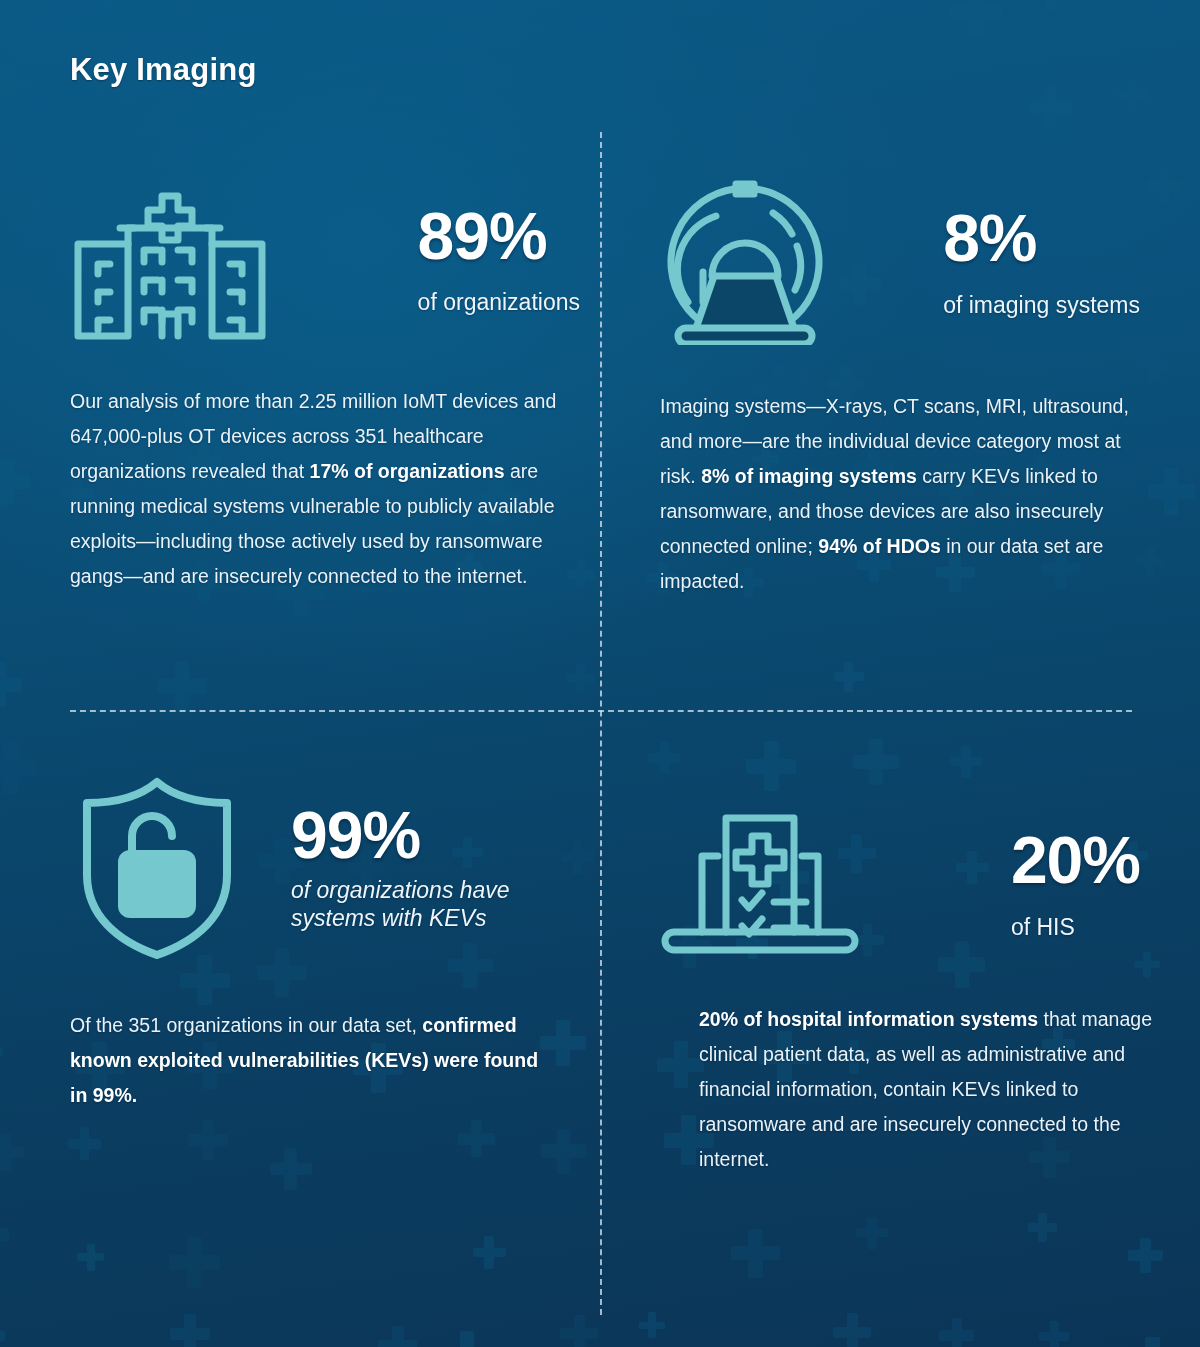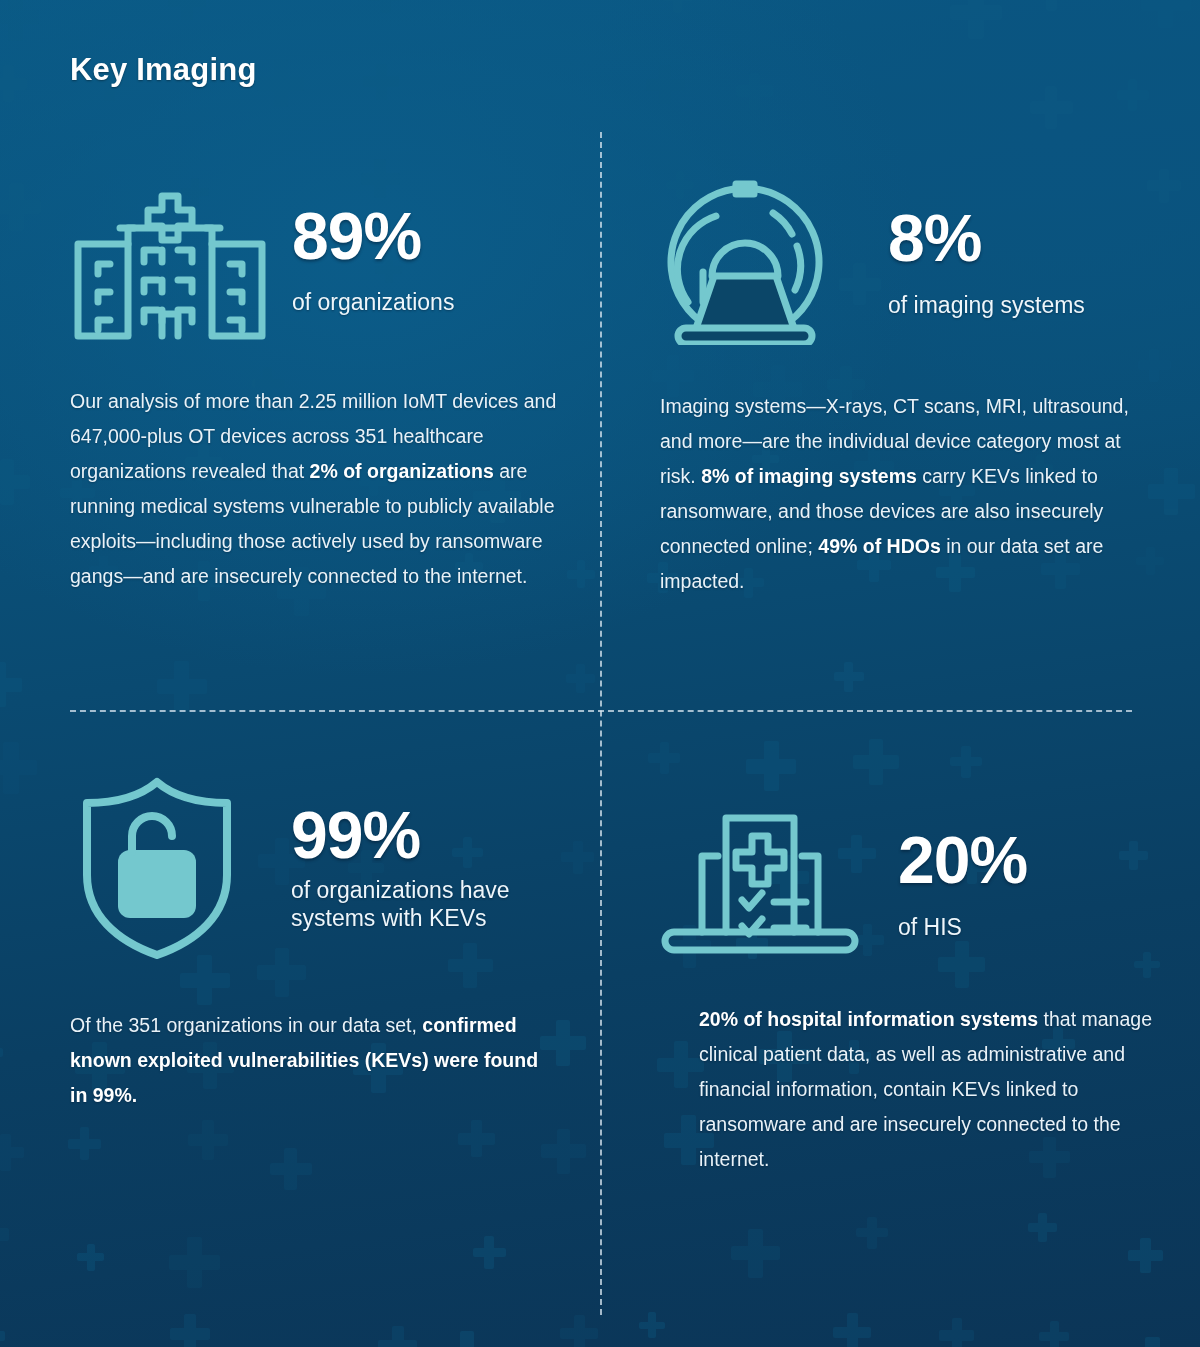--- a/index.html
+++ b/index.html
@@ -45,21 +45,21 @@
     position:absolute; left:70px; top:710px; width:1062px;
     border-top:2px dashed rgba(216,230,240,.75);
   }
 
   .quadrant{ position:absolute; }
   #q1{ left:70px;  top:180px; width:510px; }
   #q2{ left:660px; top:180px; width:480px; }
   #q3{ left:70px;  top:775px; width:510px; }
   #q4{ left:660px; top:804px; width:480px; }
 
-  .stat-row{ display:flex; align-items:center; }
+  .stat-row{ display:flex; align-items:center;justify-content:space-between; }
   .icon-box{ flex:0 0 auto; display:flex; align-items:center; justify-content:center; }
   .stat-text{ padding-left:26px; }
   .stat-number{
     font-size:66px; font-weight:bold; color:#ffffff;
     line-height:.98; letter-spacing:-1px;
     text-shadow:0 2px 3px rgba(0,20,40,.45);
   }
   .stat-label{
     font-size:23px; color:#eef6fb; margin-top:20px; line-height:1.22;
     text-shadow:0 1px 2px rgba(0,20,40,.40);
@@ -73,21 +73,21 @@
   #q1 .body-text{ margin-top:44px; width:505px; }
   #q2 .body-text{ margin-top:44px; width:480px; }
   #q3 .body-text{ margin-top:48px; width:470px; }
   #q4 .body-text{ margin-top:38px; width:478px;margin-left:39px; }
 
   #q1 .stat-text{ padding-left:22px; }
   #q3 .stat-text{ padding-left:46px; }
   #q4 .stat-text{ padding-left:38px; }
   #q2 .stat-text{ padding-left:58px; }
   #q4 .stat-number, #q2 .stat-number{ line-height:1; }
-  #q3 .stat-label{ margin-top:8px; }
+  #q3 .stat-label{ margin-top:8px;font-style:italic; }
 </style>
 </head>
 <body>
 
 <div id="page">
 
   <div id="bg-gradient"></div>
   <div id="bg-pattern">
       <div class="cross" style="left: -8.02021px; top: -6.14083px; width: 47px; height: 47px; opacity: 0.24;"></div>
       <div class="cross" style="left: 168.051px; top: -18.0138px; width: 38px; height: 38px; opacity: 0.46;"></div>
@@ -227,21 +227,21 @@
             <path d="M172 94V84h-12M172 122v-10h-12M172 150v-10h-12"></path>
           </g>
         </svg>
       </div>
       <div class="stat-text">
         <div class="stat-number">89%</div>
         <div class="stat-label">of organizations</div>
       </div>
     </div>
     <p class="body-text">
-      <span>Our analysis of more than 2.25 million IoMT devices and 647,000-plus OT devices across 351 healthcare organizations revealed that </span><b>2% of organizations</b><span> are running medical systems vulnerable to publicly available exploits—including those actively used by ransomware gangs—and are insecurely connected to the internet.</span>
+      <span>Our analysis of more than 2.25 million IoMT devices and 647,000-plus OT devices across 351 healthcare organizations revealed that </span><b>17% of organizations</b><span> are running medical systems vulnerable to publicly available exploits—including those actively used by ransomware gangs—and are insecurely connected to the internet.</span>
     </p>
   </div>
 
   <div class="quadrant" id="q2">
     <div class="stat-row">
       <div class="icon-box">
         <svg width="170" height="165" viewBox="0 0 170 165">
           <g fill="none" stroke="#74c8ce" stroke-width="7" stroke-linecap="round" stroke-linejoin="round">
             <path d="M74 9a74 74 0 1 0 22 0"></path>
             <path d="M74 9h22"></path>
@@ -255,21 +255,21 @@
           <path d="M54 96h62l22 64H32z" fill="#0b4668" stroke="#74c8ce" stroke-width="7" stroke-linejoin="round"></path>
           <path d="M26 148h118a8 8 0 0 1 0 16H26a8 8 0 0 1 0-16z" fill="#0b4668" stroke="#74c8ce" stroke-width="7"></path>
         </svg>
       </div>
       <div class="stat-text">
         <div class="stat-number">8%</div>
         <div class="stat-label">of imaging systems</div>
       </div>
     </div>
     <p class="body-text">
-      <span>Imaging systems—X-rays, CT scans, MRI, ultrasound, and more—are the individual device category most at risk. </span><b>8% of imaging systems</b><span> carry KEVs linked to ransomware, and those devices are also insecurely connected online; </span><b>49% of HDOs</b><span> in our data set  are impacted.</span>
+      <span>Imaging systems—X-rays, CT scans, MRI, ultrasound, and more—are the individual device category most at risk. </span><b>8% of imaging systems</b><span> carry KEVs linked to ransomware, and those devices are also insecurely connected online; </span><b>94% of HDOs</b><span> in our data set  are impacted.</span>
     </p>
   </div>
 
   <div class="quadrant" id="q3">
     <div class="stat-row">
       <div class="icon-box">
         <svg width="175" height="185" viewBox="0 0 175 185">
           <path d="M87 7C67 24 40 28 17 28v72c0 40 30 66 70 80 40-14 70-40 70-80V28c-23 0-50-4-70-21z" fill="none" stroke="#74c8ce" stroke-width="8" stroke-linejoin="round"></path>
           <path d="M61 75h54a12 12 0 0 1 12 12v44a12 12 0 0 1-12 12H61a12 12 0 0 1-12-12V87a12 12 0 0 1 12-12z" transform="translate(-1,0)" fill="#74c8ce"></path>
           <path d="M63 77V61a20 20 0 0 1 40 0" transform="translate(-1,0)" fill="none" stroke="#74c8ce" stroke-width="8" stroke-linecap="round"></path>

